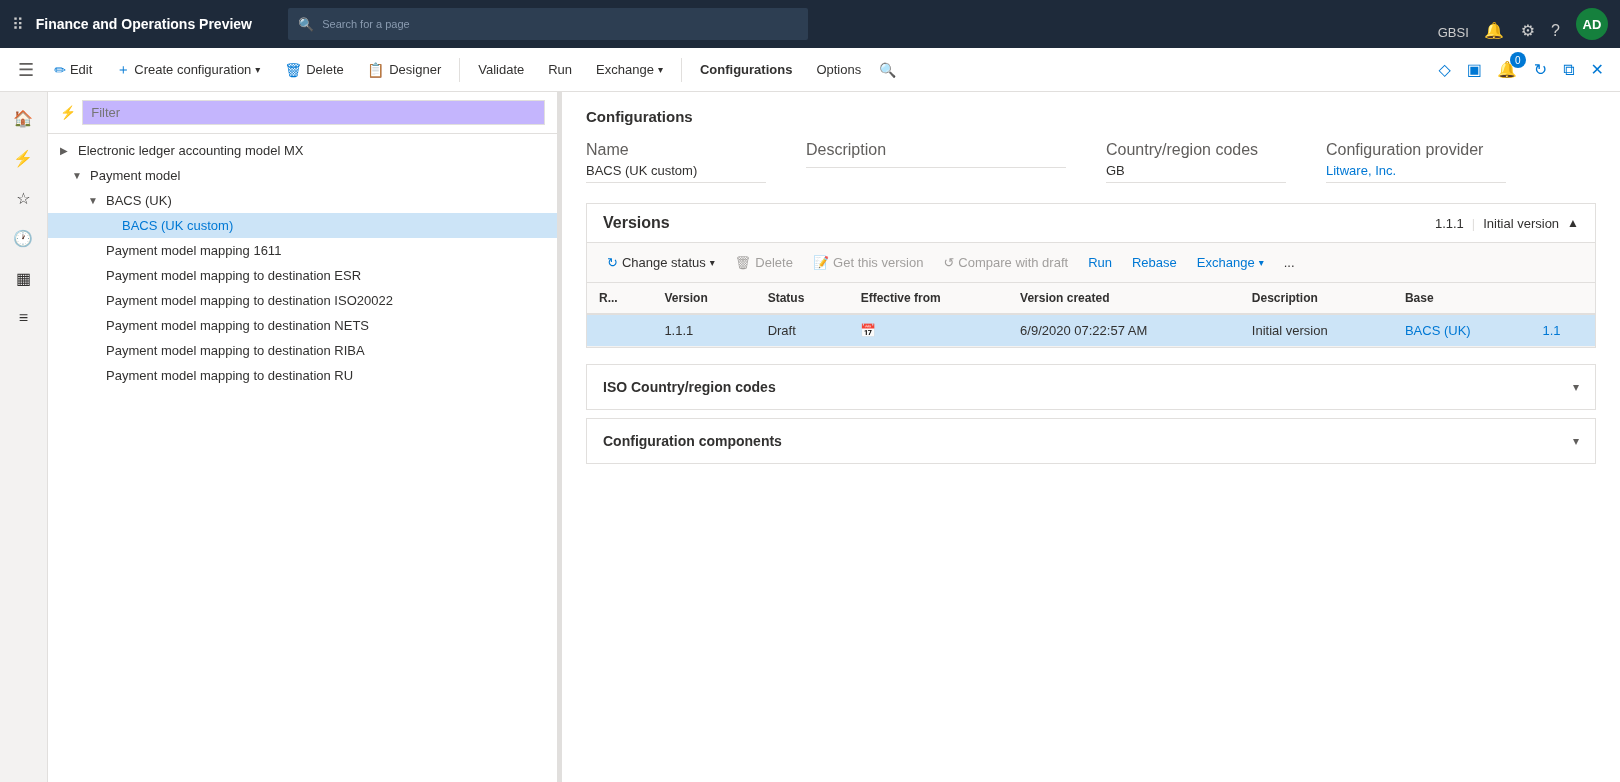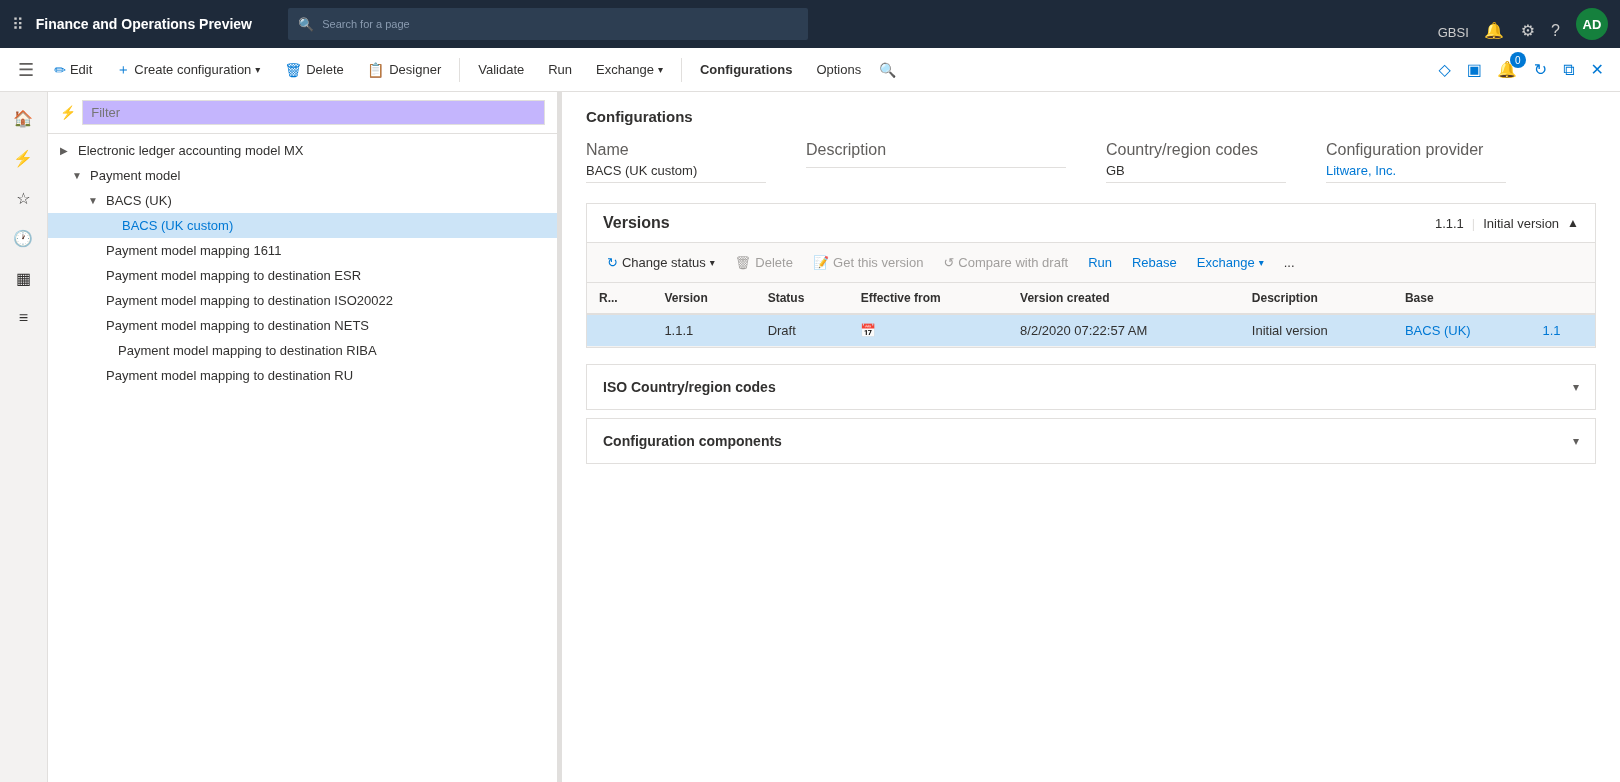--- a/index.html
+++ b/index.html
@@ -298,21 +298,21 @@
       <div class="tree-item" style="padding-left: 40px;">
         <span class="chevron" style="width:14px;"></span>
         <span class="tree-item-label">Payment model mapping to destination ISO20022</span>
       </div>
 
       <div class="tree-item" style="padding-left: 40px;">
         <span class="chevron" style="width:14px;"></span>
         <span class="tree-item-label">Payment model mapping to destination NETS</span>
       </div>
 
-      <div class="tree-item" style="padding-left: 52px;">
+      <div class="tree-item" style="padding-left: 40px;">
         <span class="chevron" style="width:14px;"></span>
         <span class="tree-item-label">Payment model mapping to destination RIBA</span>
       </div>
 
       <div class="tree-item" style="padding-left: 40px;">
         <span class="chevron" style="width:14px;"></span>
         <span class="tree-item-label">Payment model mapping to destination RU</span>
       </div>
 
     </div>
@@ -401,21 +401,21 @@
             </tr>
           </thead>
           <tbody>
             <tr class="selected-row">
               <td></td>
               <td>1.1.1</td>
               <td>Draft</td>
               <td>
                 <span class="cal-icon">📅</span>
               </td>
-              <td>8/2/2020 07:22:57 AM</td>
+              <td>6/9/2020 07:22:57 AM</td>
               <td>Initial version</td>
               <td class="link">BACS (UK)</td>
               <td class="link">1.1</td>
             </tr>
           </tbody>
         </table>
       </div>
     </div>
 
     <div class="collapsible-section">

